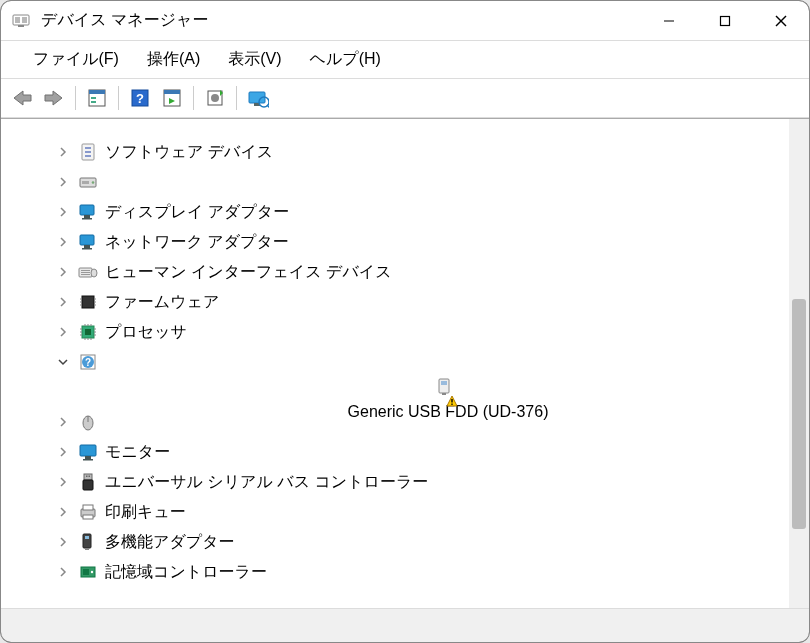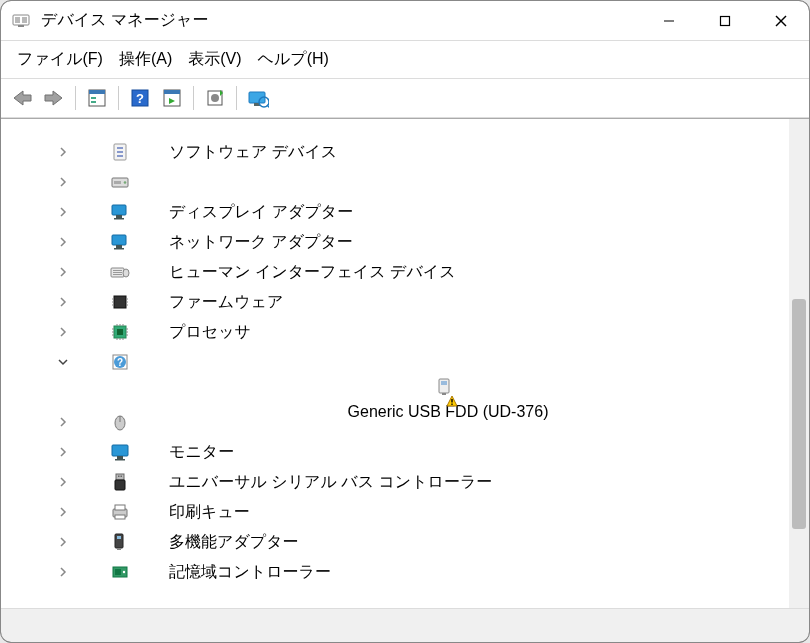--- a/index.html
+++ b/index.html
@@ -50,21 +50,22 @@
     width: 56px;
     height: 100%;
     display: flex;
     align-items: center;
     justify-content: center;
     color: #000;
   }
   
   .menubar {
     display: flex;
-    padding: 6px 8px;
+    padding: 6px 24px;
+    gap: 12px;
     border-bottom: 1px solid #dcdcdc;
     background: #fff;
     font-size: 16px;
   }
   .menubar .menuitem { padding: 2px 8px; }
   
   .toolbar {
     display: flex;
     align-items: center;
     padding: 4px 6px;
@@ -127,21 +128,21 @@
   
   .tree {
     font-size: 16px;
     line-height: 30px;
   }
   .node {
     display: flex;
     align-items: center;
     height: 30px;
   }
-  .node.l1 { padding-left: 24px; gap: 32px; }
+  .node.l1 { padding-left: 24px; }
   .node.l2 { padding-left: 80px; flex-direction: column; }
   .expander {
     width: 16px;
     height: 16px;
     display: inline-flex;
     align-items: center;
     justify-content: center;
     margin-right: 6px;
     color: #555;
     font-size: 14px;

